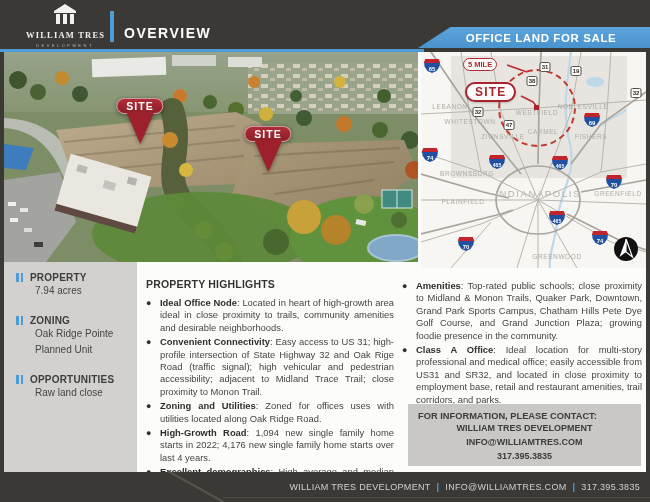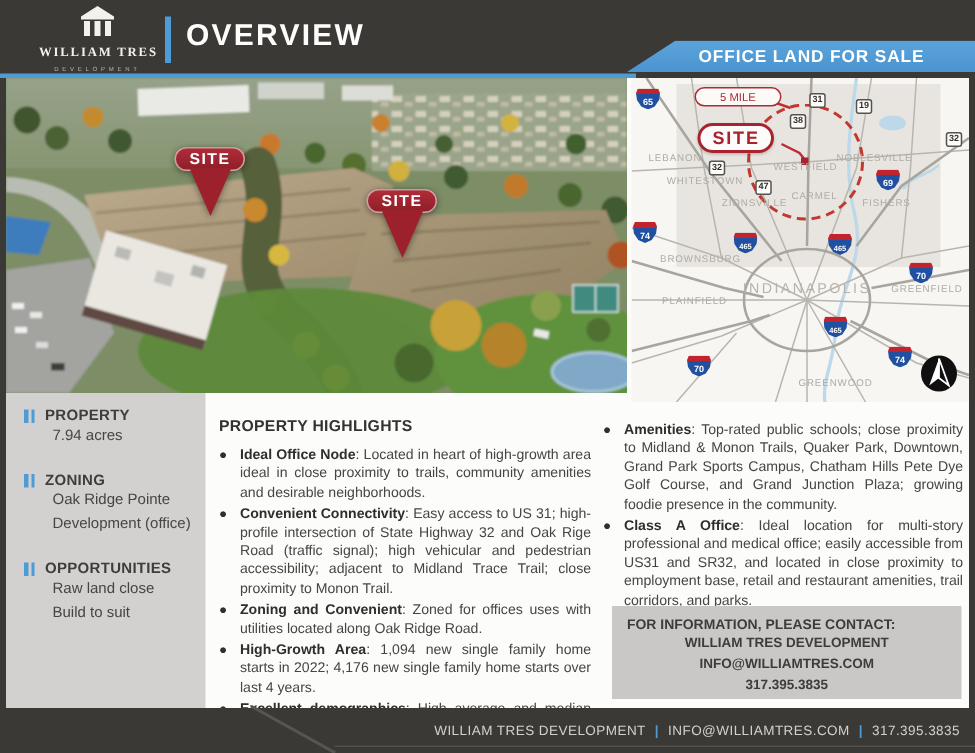--- a/index.html
+++ b/index.html
@@ -8,21 +8,21 @@
         font-family:"Liberation Sans",sans-serif;}
   
   #header{position:absolute;left:0;top:0;width:650px;height:52px;background:#3a3936;text-decoration:underline;}
   #logo{position:absolute;left:26px;top:4px;width:78px;text-align:center;color:#fff;}
   #logo .bldg{display:block;margin:0 auto;}
   #logo .bname{font-family:"Liberation Serif",serif;font-size:8.5px;letter-spacing:1.2px;
         font-weight:bold;color:#f2f1ee;white-space:nowrap;}
   #logo .bsub{font-size:4px;letter-spacing:2.5px;color:#b9b8b3;margin-top:1px;}
   #logo .btag{height:2px;width:58px;margin:2px auto 0;background:rgba(255,255,255,.30);}
   #vbar{position:absolute;left:110px;top:11px;width:4px;height:31px;background:#4e9cd5;}
-  #pgtitle{position:absolute;left:124px;top:13px;font-size:20px;font-weight:bold;
+  #pgtitle{position:absolute;left:124px;top:25px;font-size:14px;font-weight:bold;
         color:#fdfdfc;letter-spacing:1.5px;}
   #hline{position:absolute;left:0;top:49px;width:424px;height:3px;background:#4e9cd5;}
   #banner{position:absolute;left:418px;top:27px;width:232px;height:21px;
         background:linear-gradient(180deg,#5ba3da,#4a94cf);
         clip-path:polygon(14% 0,100% 0,100% 100%,0 100%);
         display:flex;align-items:center;justify-content:center;}
   #banner span{color:#fff;font-size:11.5px;font-weight:bold;letter-spacing:.6px;padding-left:14px;}
   
   #paper{position:absolute;left:4px;top:52px;width:642px;height:420px;background:#fcfcfb;}
   
@@ -44,21 +44,21 @@
         background:linear-gradient(180deg,#c2242e 0 28%,#20509f 28% 100%);
         display:flex;align-items:flex-end;justify-content:center;color:#fff;
         font-size:6px;font-weight:bold;padding-bottom:1px;}
   .ishield.w3{font-size:5px;}
   .rshield{position:absolute;width:11px;height:10px;transform:translate(-50%,-50%);
         background:#fdfcf9;border:1px solid#55534e;border-radius:2px;color:#2f2e2b;
         font-size:6px;font-weight:bold;display:flex;align-items:center;justify-content:center;}
   #radius{position:absolute;left:77px;top:17px;width:78px;height:78px;border:2px dashed #c0392f;
         border-radius:50%;}
   #mile-lbl{position:absolute;left:42px;top:6px;background:#fbfaf7;border:1.5px solid #b02a35;
-        border-radius:7px;color:#b02a35;font-size:7.5px;font-weight:normal;padding:0 16px;line-height:11px;}
+        border-radius:7px;color:#b02a35;font-size:7.5px;font-weight:bold;padding:0 4px;line-height:11px;}
   #msite-lbl{position:absolute;left:44px;top:30px;background:#fdfcfa;border:2px solid #a8232e;
         border-radius:10px;color:#a8232e;font-size:12px;font-weight:bold;letter-spacing:1.2px;
         padding:0 8px;line-height:16px;box-shadow:0 1px 2px rgba(0,0,0,.2);}
   #compass{position:absolute;left:192px;top:184px;}
   
   #panel{position:absolute;left:4px;top:262px;width:133px;height:210px;background:#d2d1cf;
         padding:10px 8px 0 12px;color:#3d3d3b;}
   .sect{margin-bottom:15px;}
   .sect .trow{display:flex;align-items:center;}
   .marks{display:inline-flex;gap:2px;margin-right:7px;}
@@ -305,52 +305,51 @@
     </div>
     <div class="sect">
       <div class="trow">
           <span class="marks">
             <i></i>
             <i></i>
           </span>
         <span class="ttl">ZONING</span>
         </div>
       <div class="ln">Oak Ridge Pointe</div>
-      <div class="ln">Development (office)</div>
+      <div class="ln">Planned Unit</div>
     </div>
     <div class="sect">
       <div class="trow">
           <span class="marks">
             <i></i>
             <i></i>
           </span>
         <span class="ttl">OPPORTUNITIES</span>
         </div>
       <div class="ln">Raw land close</div>
-      <div class="ln">Build to suit</div>
     </div>
   </div>
 
   <div id="midcol">
     <h3>PROPERTY HIGHLIGHTS</h3>
     <div class="bullet">
       <span class="dot">●</span>
       <span class="btxt"><b>Ideal Office Node</b><span>: Located in heart of high-growth area ideal in close proximity to trails, community amenities and desirable neighborhoods.</span></span>
     </div>
     <div class="bullet">
       <span class="dot">●</span>
       <span class="btxt"><b>Convenient Connectivity</b><span>: Easy access to US 31; high-profile intersection of State Highway 32 and Oak Rige Road (traffic signal); high vehicular and pedestrian accessibility; adjacent to Midland Trace Trail; close proximity to Monon Trail.</span></span>
     </div>
     <div class="bullet">
       <span class="dot">●</span>
-      <span class="btxt"><b>Zoning and Convenient</b><span>: Zoned for offices uses with utilities located along Oak Ridge Road.</span></span>
-    </div>
-    <div class="bullet">
-      <span class="dot">●</span>
-      <span class="btxt"><b>High-Growth Area</b><span>: 1,094 new single family home starts in 2022;  4,176 new single family home starts over last 4 years.</span></span>
+      <span class="btxt"><b>Zoning and Utilities</b><span>: Zoned for offices uses with utilities located along Oak Ridge Road.</span></span>
+    </div>
+    <div class="bullet">
+      <span class="dot">●</span>
+      <span class="btxt"><b>High-Growth Road</b><span>: 1,094 new single family home starts in 2022;  4,176 new single family home starts over last 4 years.</span></span>
     </div>
     <div class="bullet">
       <span class="dot">●</span>
       <span class="btxt"><b>Excellent demographics</b><span>: High average and median incomes and above average education attainment.</span></span>
     </div>
   </div>
 
   <div id="rightcol">
     <div class="bullet">
       <span class="dot">●</span>

